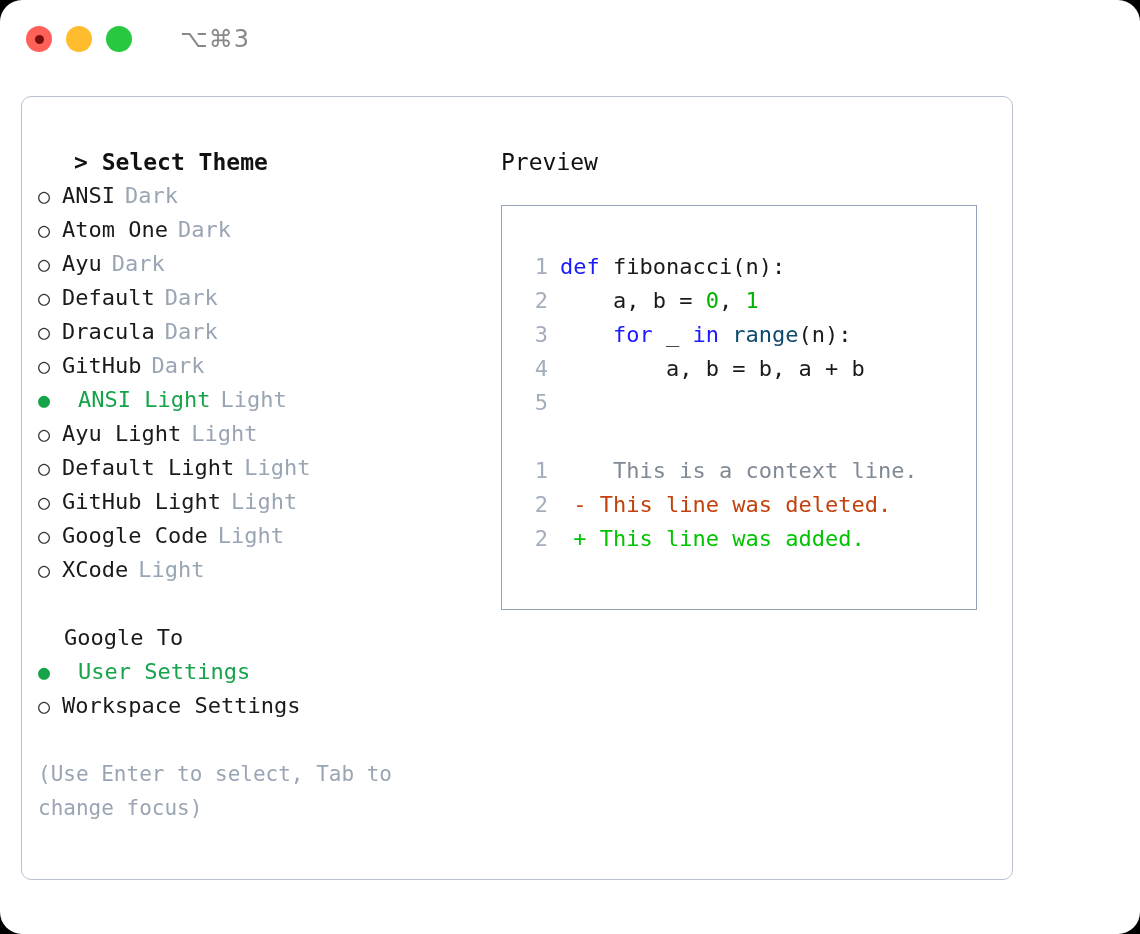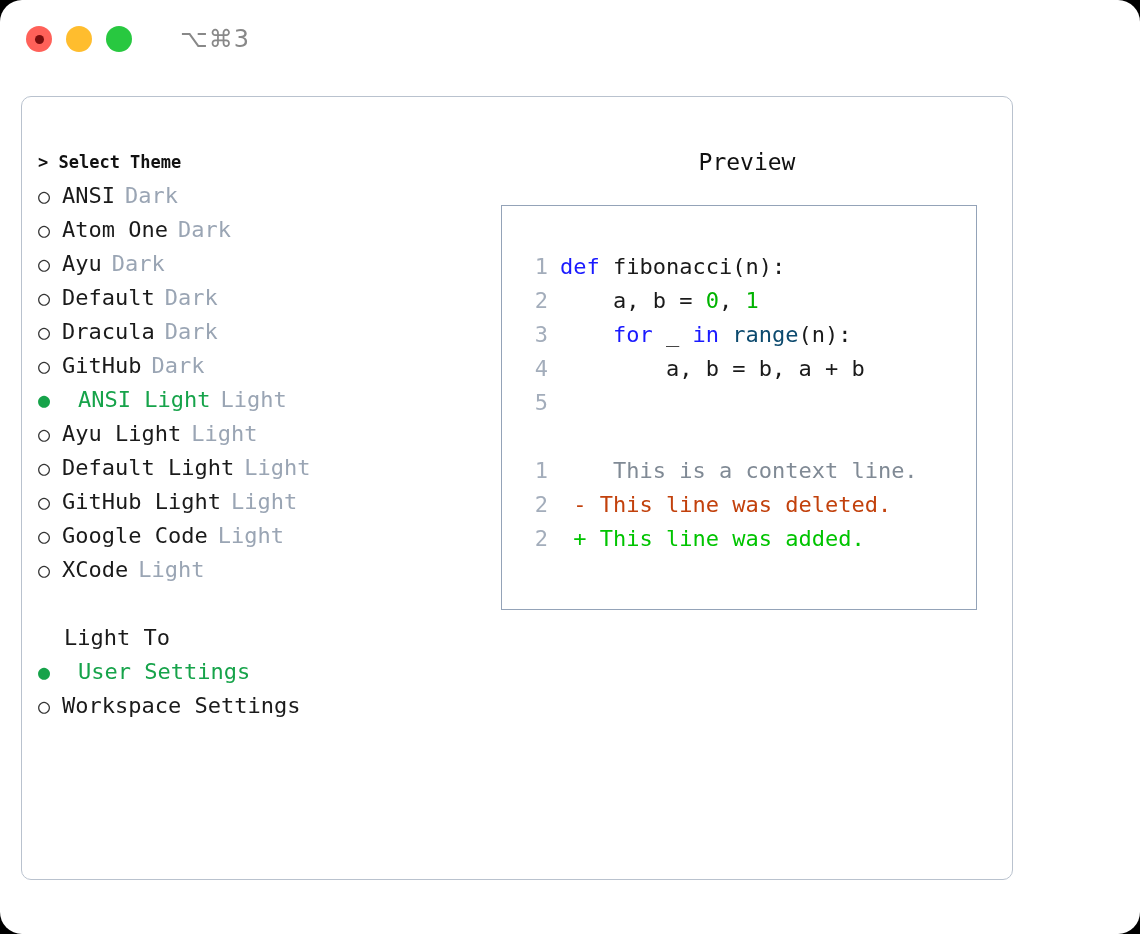--- a/index.html
+++ b/index.html
@@ -86,25 +86,26 @@
   }
 
   
   .left-col {
     position: absolute;
     left: 16px;
     top: 48px;
     width: 450px;
   }
   .section-title {
-    font-size: 17px;
+    font-size: 23px;
     font-weight: bold;
     color: #111111;
     line-height: 34px;
     white-space: pre;
+    margin-left: 36px;
   }
   .opt-row {
     display: flex;
     align-items: baseline;
     line-height: 34px;
     font-size: 22px;
     white-space: pre;
   }
   .bullet {
     display: inline-block;
@@ -143,21 +144,20 @@
     position: absolute;
     left: 479px;
     top: 48px;
     width: 492px;
   }
   .preview-label {
     font-size: 23px;
     color: #111111;
     line-height: 34px;
     white-space: pre;
-    text-align: center;
   }
   .preview-panel {
     margin-top: 26px;
     width: 476px;
     height: 405px;
     border: 1.5px solid #94a3b8;
     box-sizing: border-box;
     background: #ffffff;
     padding: 44px 0 0 16px;
   }
@@ -211,27 +211,28 @@
             <div class="opt-row"><span class="bullet">○</span><span class="opt-name">GitHub</span><span class="opt-cat">Dark</span></div>
             <div class="opt-row selected"><span class="bullet sel">●</span><span class="opt-name">ANSI Light</span><span class="opt-cat">Light</span></div>
             <div class="opt-row"><span class="bullet">○</span><span class="opt-name">Ayu Light</span><span class="opt-cat">Light</span></div>
             <div class="opt-row"><span class="bullet">○</span><span class="opt-name">Default Light</span><span class="opt-cat">Light</span></div>
             <div class="opt-row"><span class="bullet">○</span><span class="opt-name">GitHub Light</span><span class="opt-cat">Light</span></div>
             <div class="opt-row"><span class="bullet">○</span><span class="opt-name">Google Code</span><span class="opt-cat">Light</span></div>
             <div class="opt-row"><span class="bullet">○</span><span class="opt-name">XCode</span><span class="opt-cat">Light</span></div>
           </div>
 
         <div class="apply-block">
-          <div class="apply-title">Light To</div>
+          <div class="apply-title">Google To</div>
           <div id="apply-list">
               <div class="opt-row selected"><span class="bullet sel">●</span><span class="opt-name">User Settings</span></div>
               <div class="opt-row"><span class="bullet">○</span><span class="opt-name">Workspace Settings</span></div>
             </div>
         </div>
 
+        <div class="hint">(Use Enter to select, Tab to change focus)</div>
       </div>
 
       <div class="right-col">
         <div class="preview-label">Preview</div>
         <div class="preview-panel">
           <div id="code-block">
               <div class="code-line"><span class="lineno">1</span><span class="code-body"><span class="kw">def</span><span> fibonacci(n):</span></span></div>
               <div class="code-line"><span class="lineno">2</span><span class="code-body"><span>    a, b = </span><span class="num">0</span><span>, </span><span class="num">1</span></span></div>
               <div class="code-line"><span class="lineno">3</span><span class="code-body"><span>    </span><span class="kw">for</span><span> _ </span><span class="kw">in</span><span> </span><span class="fn">range</span><span>(n):</span></span></div>
               <div class="code-line"><span class="lineno">4</span><span class="code-body"><span>        a, b = b, a + b</span></span></div>

